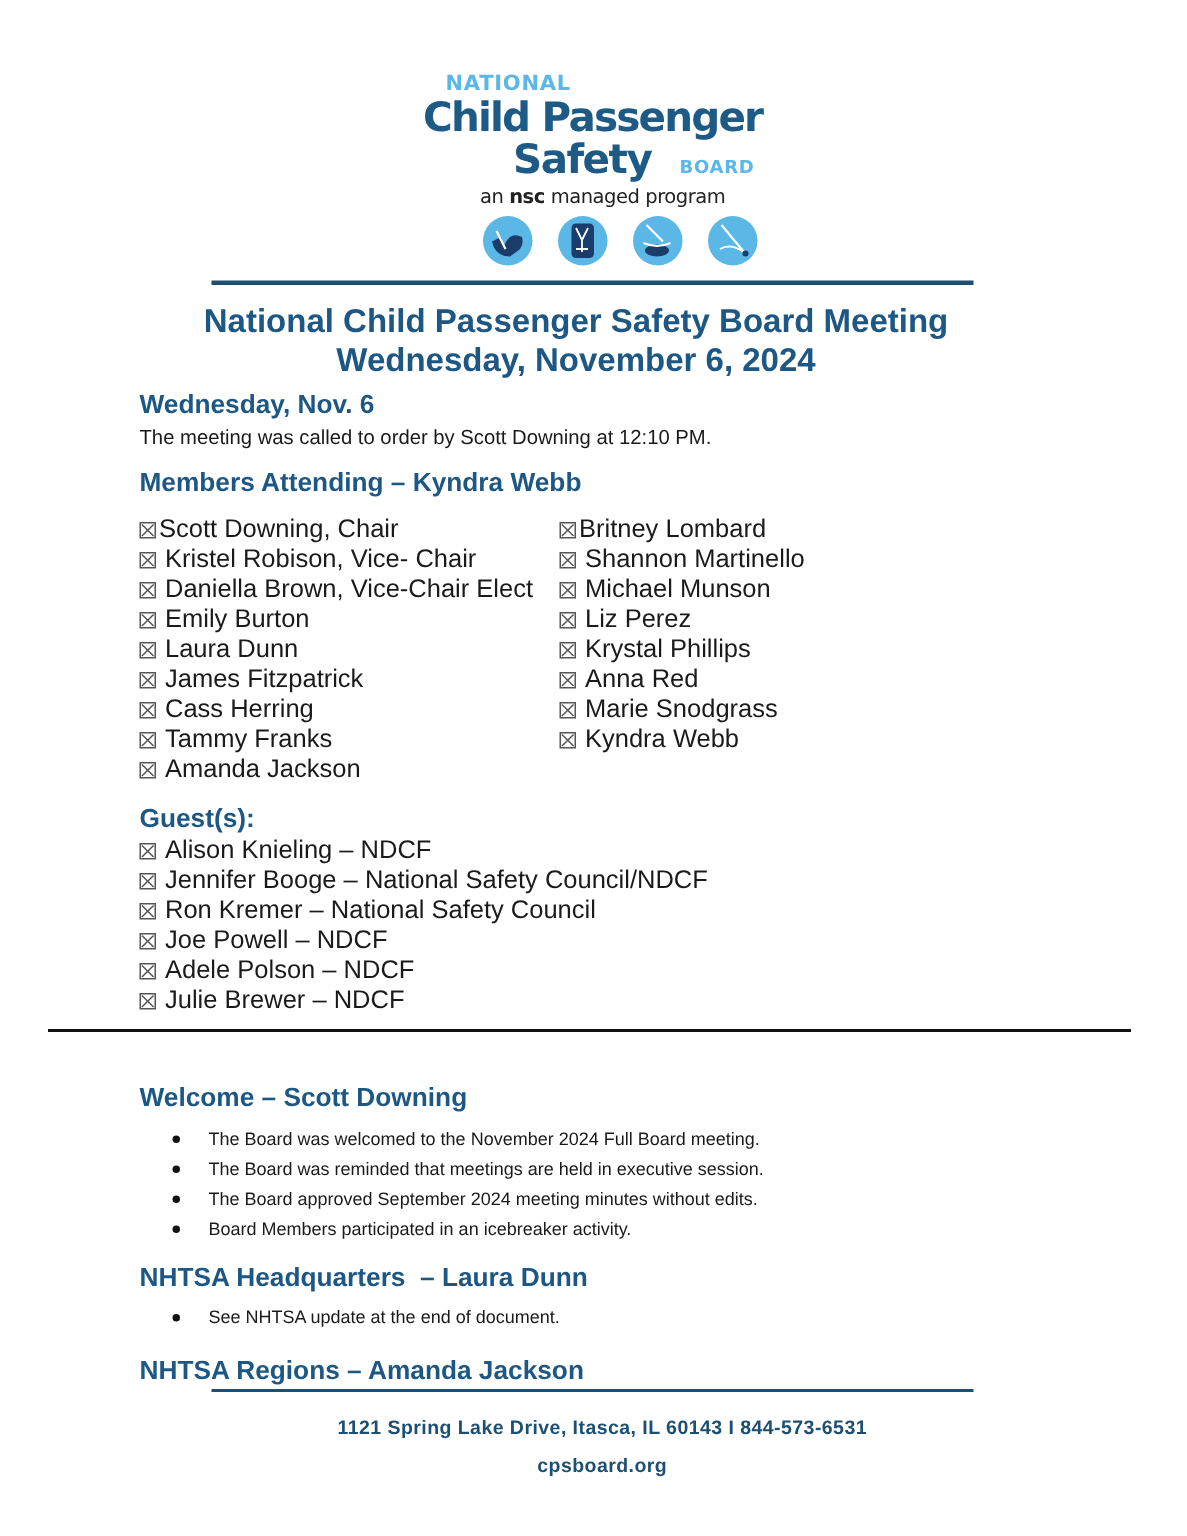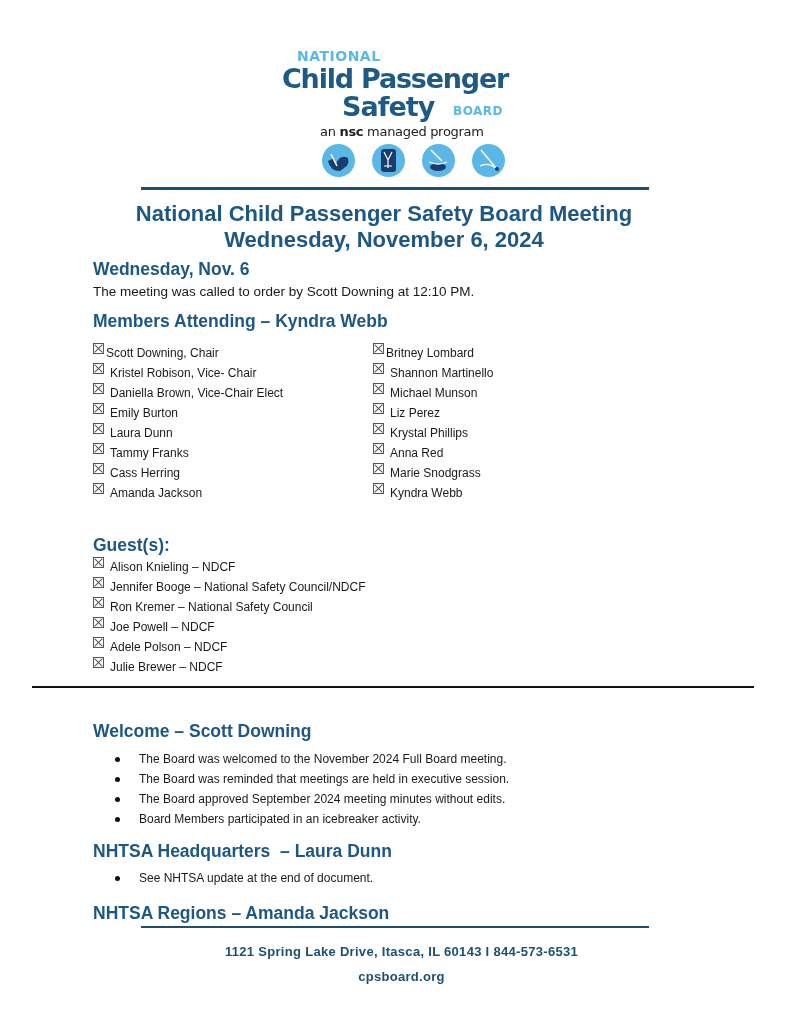--- a/index.html
+++ b/index.html
@@ -18,21 +18,21 @@
 
     .rule-top { position: absolute; left: 141px; top: 187px; width: 508px; height: 3px; background: #1d4f72; }
     .title { position: absolute; left: 0; width: 768px; text-align: center; font-weight: bold; font-size: 22px; color: #1d5784; }
     .title-1 { top: 201px; }
     .title-2 { top: 227px; }
 
     .h2 { position: absolute; left: 93px; font-weight: bold; font-size: 17.5px; color: #1d5784; white-space: nowrap; }
     .p { position: absolute; left: 93px; font-size: 13.5px; color: #1a1a1a; white-space: nowrap; }
 
     .list { position: absolute; list-style: none; }
-    .list li { height: 20px; font-size: 12px; line-height: 20px; white-space: nowrap; display: flex; align-items: flex-start; }
+    .list li { height: 20px; font-size: 17px; line-height: 20px; white-space: nowrap; display: flex; align-items: center; }
     .cb { display: inline-block; width: 11px; height: 11px; border: 1px solid #555; position: relative; margin-right: 6px; flex: none; }
     .cb::before, .cb::after { content: ""; position: absolute; left: -1px; top: 4px; width: 11px; height: 1px; background: #555; }
     .cb::before { transform: rotate(45deg); }
     .cb::after { transform: rotate(-45deg); }
     .cb.tight { margin-right: 2px; }
 
     .rule-mid { position: absolute; left: 32px; top: 686px; width: 722px; height: 2px; background: #111; }
 
     .bullets { position: absolute; left: 115px; list-style: none; }
     .bullets li { height: 20px; line-height: 20px; font-size: 12px; white-space: nowrap; display: flex; align-items: center; }
@@ -108,25 +108,29 @@
   <li>
       <span class="cb"></span>
       <span>Emily Burton</span>
     </li>
   <li>
       <span class="cb"></span>
       <span>Laura Dunn</span>
     </li>
   <li>
       <span class="cb"></span>
+      <span>James Fitzpatrick</span>
+    </li>
+  <li>
+      <span class="cb"></span>
+      <span>Cass Herring</span>
+    </li>
+  <li>
+      <span class="cb"></span>
       <span>Tammy Franks</span>
-    </li>
-  <li>
-      <span class="cb"></span>
-      <span>Cass Herring</span>
     </li>
   <li>
       <span class="cb"></span>
       <span>Amanda Jackson</span>
     </li>
 </ul>
 <ul class="list" style="left:373px; top:343px">
   <li>
       <span class="cb tight"></span>
       <span>Britney Lombard</span>

